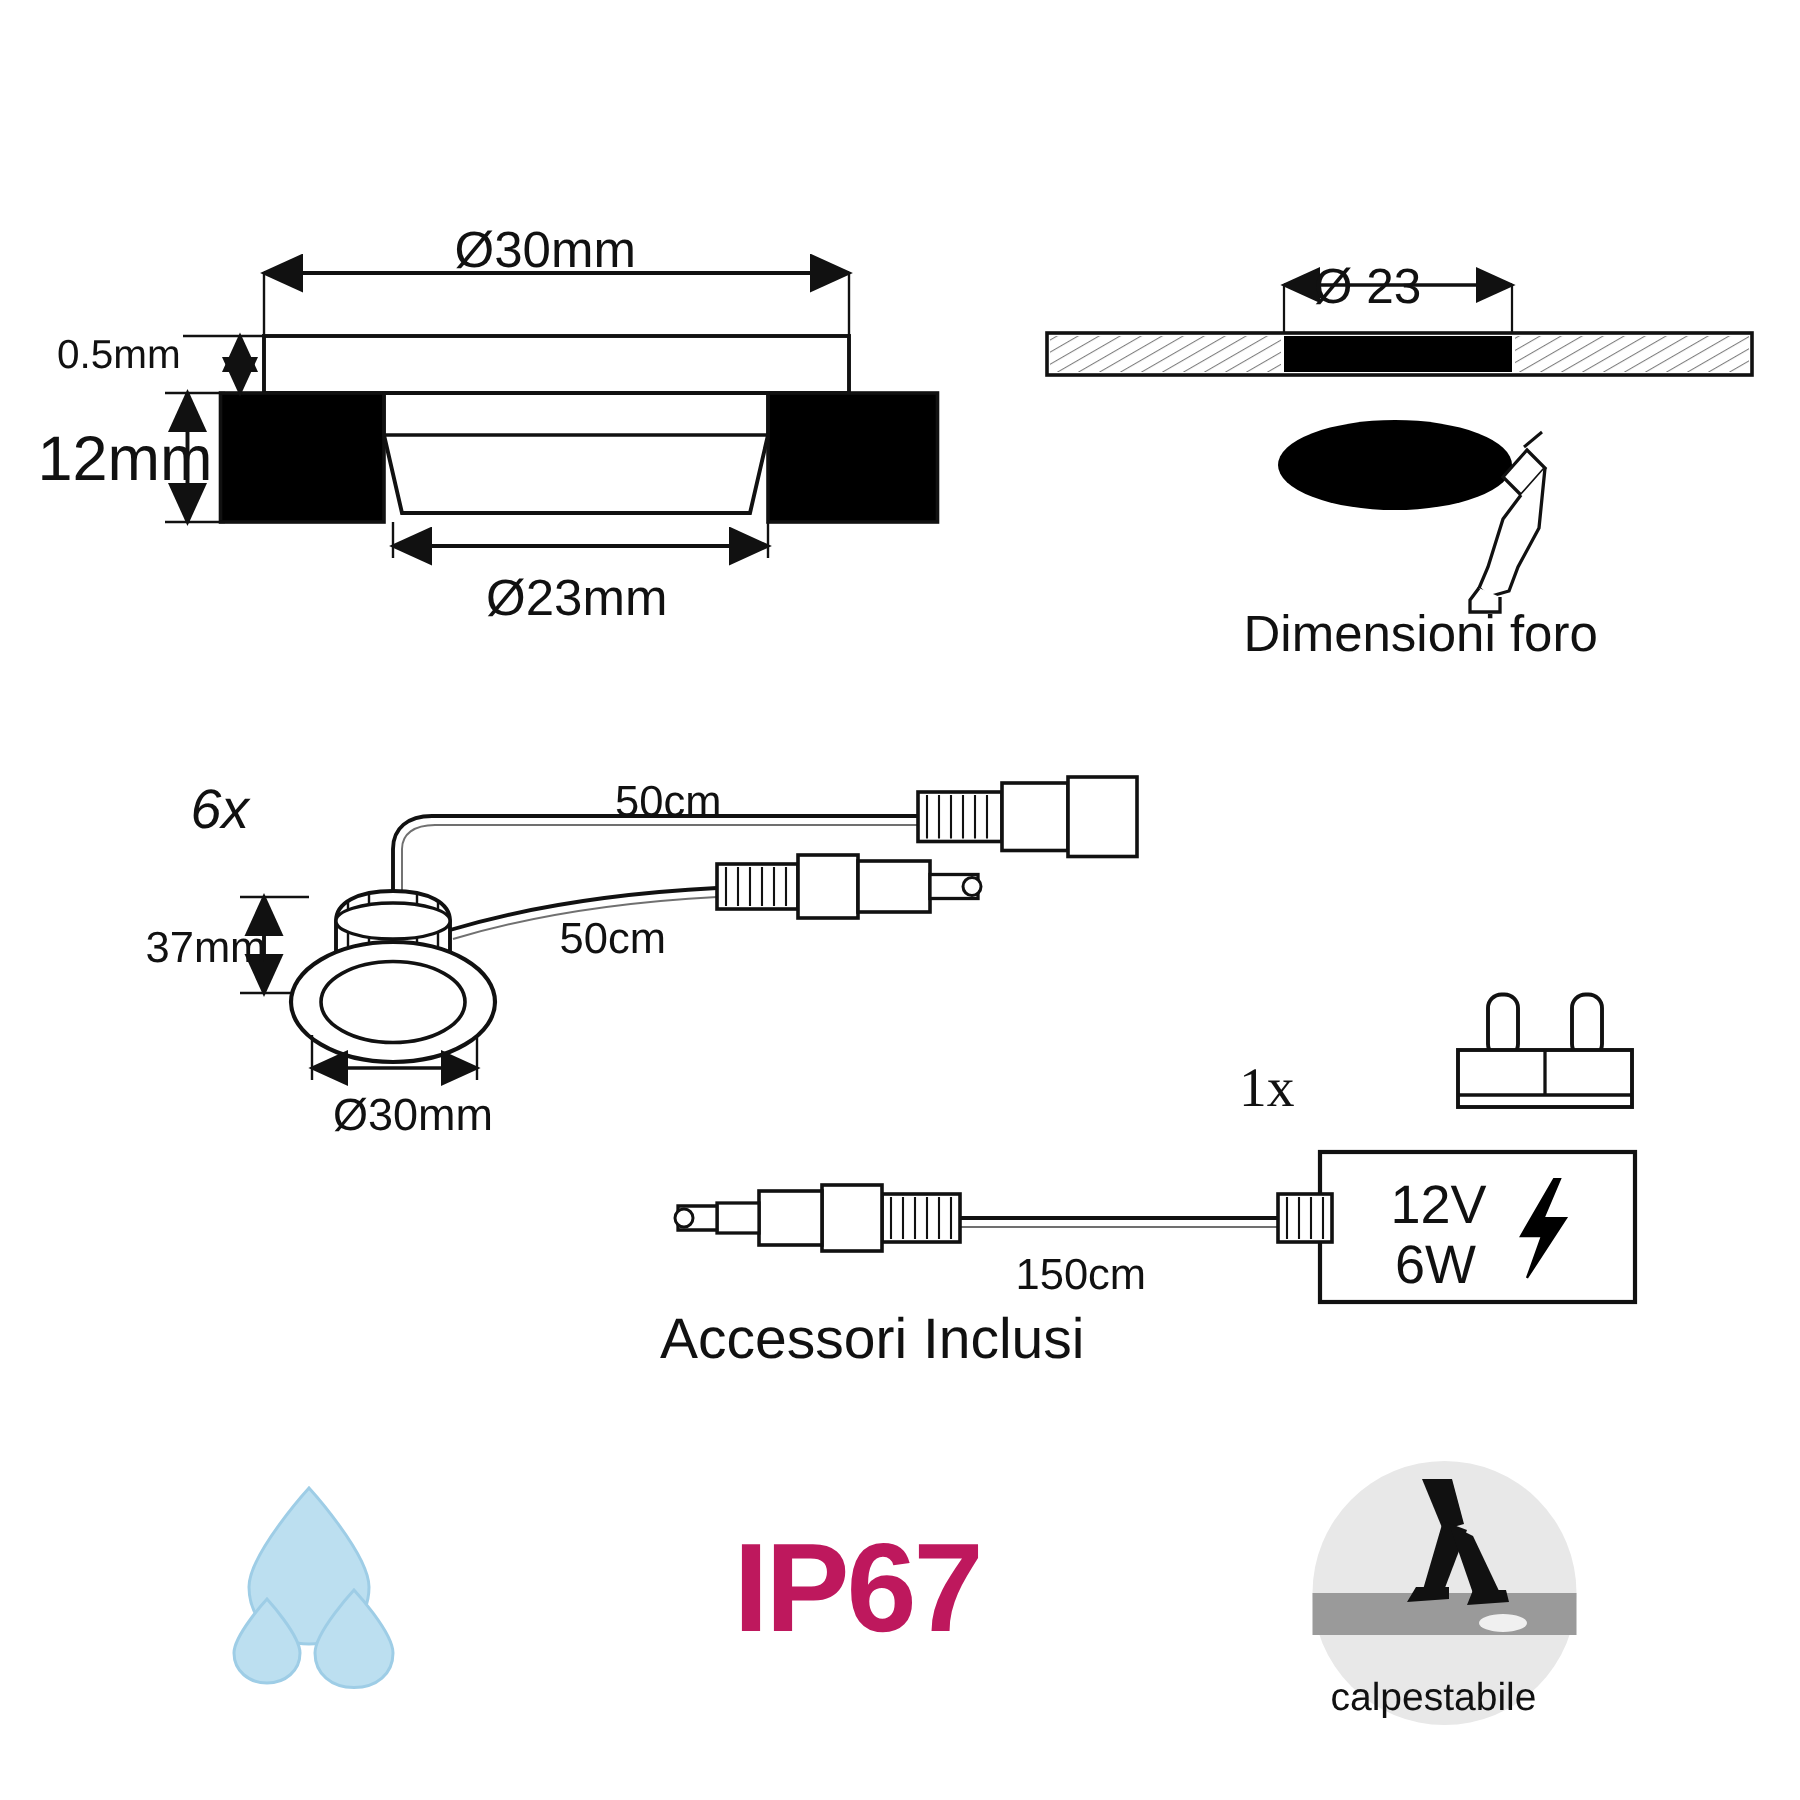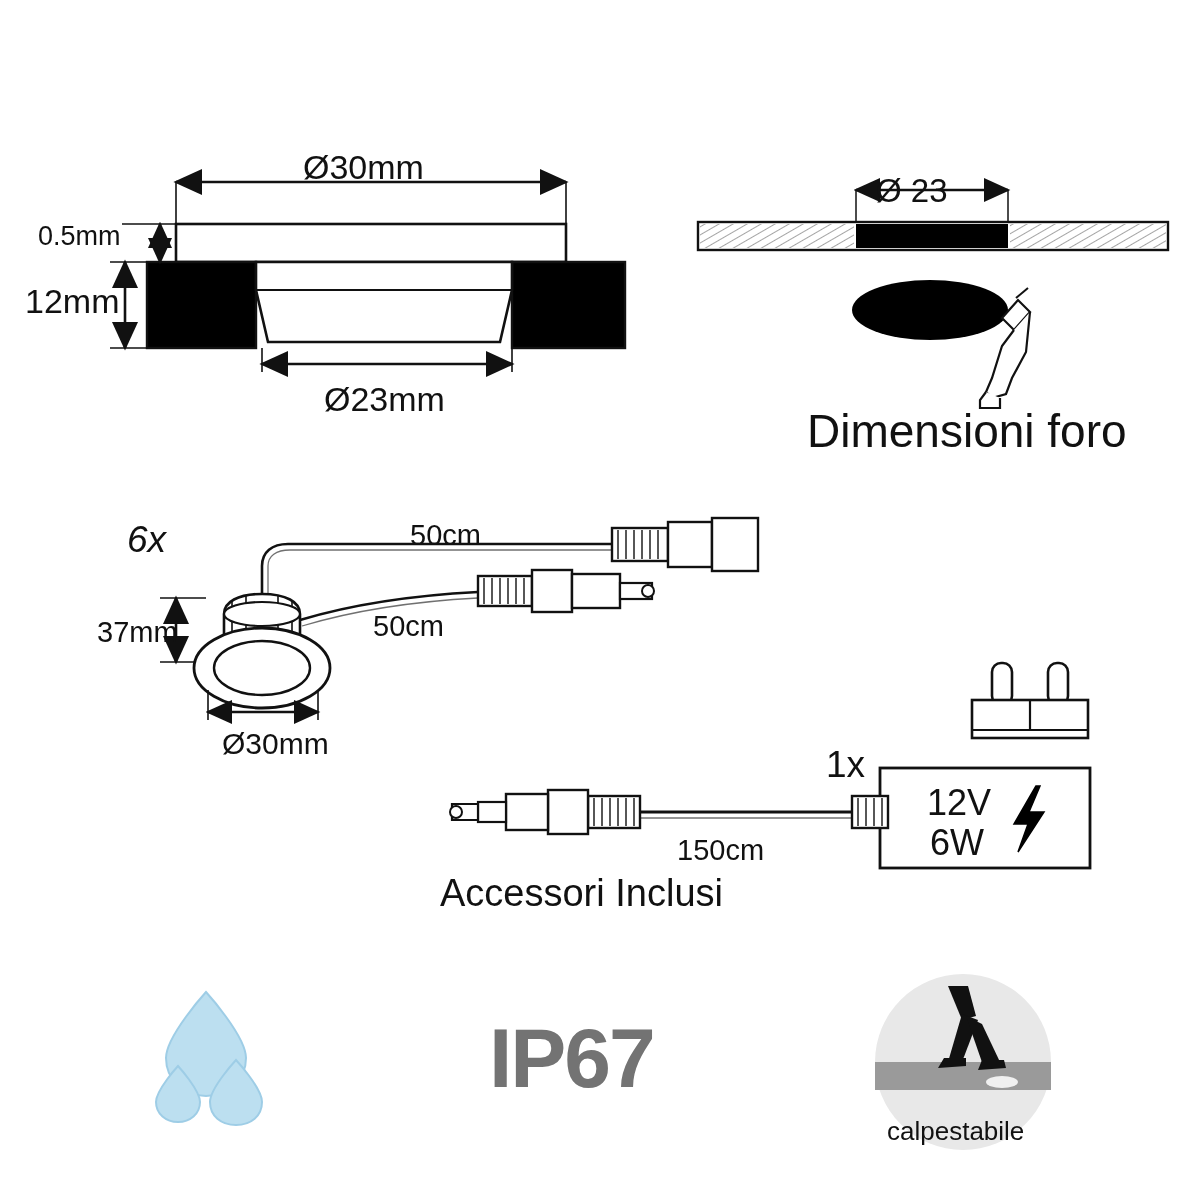--- a/index.html
+++ b/index.html
@@ -11,21 +11,21 @@
     overflow:hidden;
     position:relative;
   }
   .stage{position:absolute;left:0;top:0;width:1076px;height:1200px;}
   .lbl{position:absolute;white-space:nowrap;color:#111;}
   svg{position:absolute;left:0;top:0;width:1200px;height:1200px;overflow:visible;}
   .ip67{
     position:absolute;
     font-family:"Liberation Sans", sans-serif;
     font-weight:bold;
-    color:#737373;
+    color:#be185d;
     letter-spacing:-2px;
   }
   .calp{
     position:absolute;
     font-size:26px;
     color:#111;
     white-space:nowrap;
     margin-top:32px;
   }
 </style>
@@ -179,39 +179,39 @@
         <path d="M982,1060 L1004,1060 L1006,1068 L978,1070 Z"></path>
       </g>
       <ellipse cx="1002" cy="1082" rx="16" ry="6" fill="#ffffff" opacity="0.85"></ellipse>
     </g>
   </svg>
 
   <div class="lbl" style="left:303px;top:148px;font-size:34px;">Ø30mm</div>
 
   <div class="lbl" style="left:38px;top:221px;font-size:27px;">0.5mm</div>
 
-  <div class="lbl" style="left:25px;top:282px;font-size:34px;">12mm</div>
+  <div class="lbl" style="left:25px;top:282px;font-size:42px;">12mm</div>
 
   <div class="lbl" style="left:324px;top:380px;font-size:34px;">Ø23mm</div>
 
   <div class="lbl" style="left:876px;top:148px;font-size:33px;margin-top:24px;">Ø 23</div>
 
-  <div class="lbl" style="left:807px;top:404px;font-size:46px;">Dimensioni foro</div>
+  <div class="lbl" style="left:829px;top:404px;font-size:34px;">Dimensioni foro</div>
 
   <div class="lbl" style="left:127px;top:519px;font-size:37px;font-style:italic;">6x</div>
 
   <div class="lbl" style="left:97px;top:616px;font-size:29px;">37mm</div>
 
   <div class="lbl" style="left:222px;top:727px;font-size:30px;">Ø30mm</div>
 
   <div class="lbl" style="left:410px;top:519px;font-size:29px;">50cm</div>
 
   <div class="lbl" style="left:373px;top:610px;font-size:29px;">50cm</div>
 
-  <div class="lbl" style="left:826px;top:744px;font-size:37px;">1x</div>
+  <div class="lbl" style="left:826px;top:704px;font-size:37px;font-family:Liberation Serif, serif;">1x</div>
 
   <div class="lbl" style="left:927px;top:782px;font-size:36px;text-align:right;">12V</div>
 
   <div class="lbl" style="left:930px;top:822px;font-size:36px;">6W</div>
 
   <div class="lbl" style="left:677px;top:834px;font-size:29px;">150cm</div>
 
   <div class="lbl" style="left:440px;top:872px;font-size:38px;">Accessori Inclusi</div>
 
   <div class="ip67" style="left:489px;top:1010px;font-size:84px;">IP67</div>

